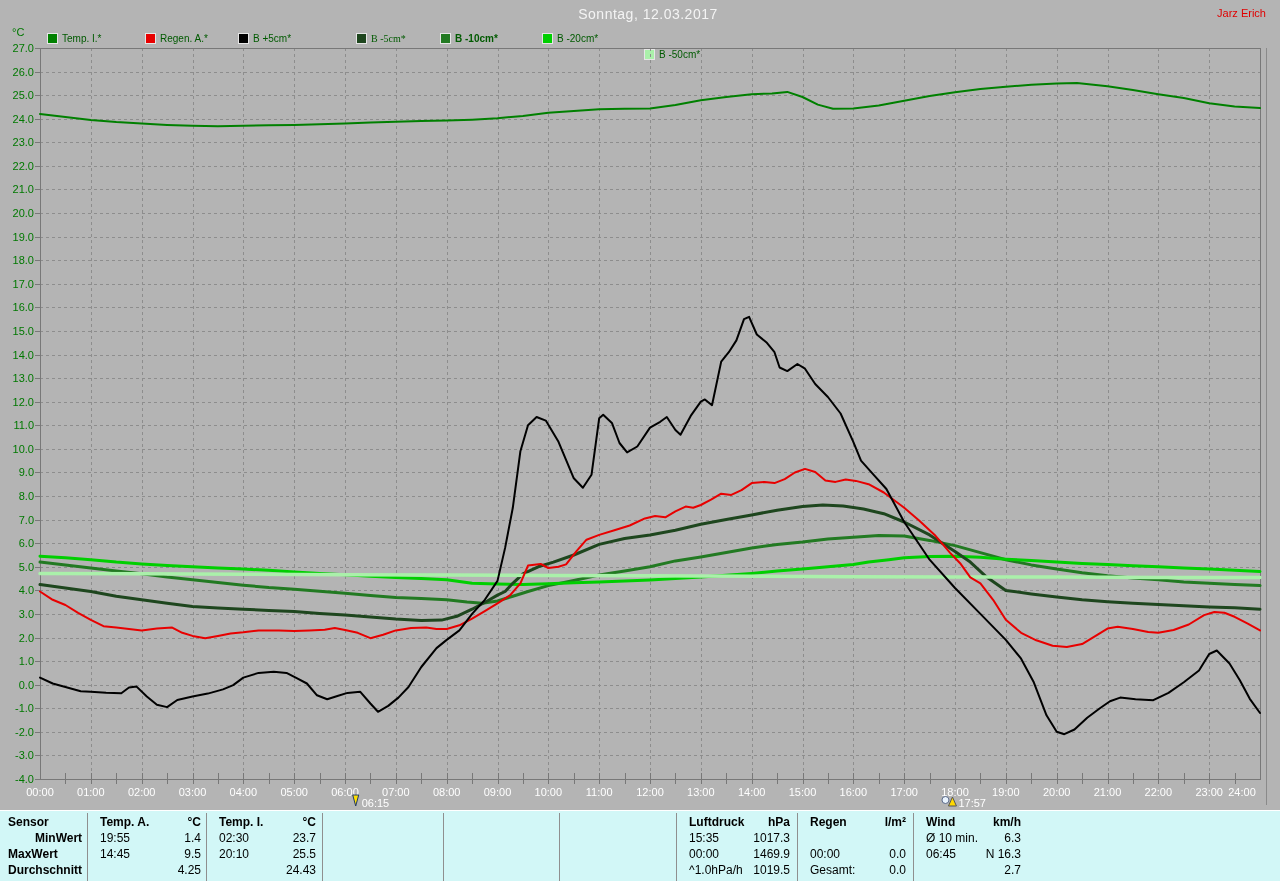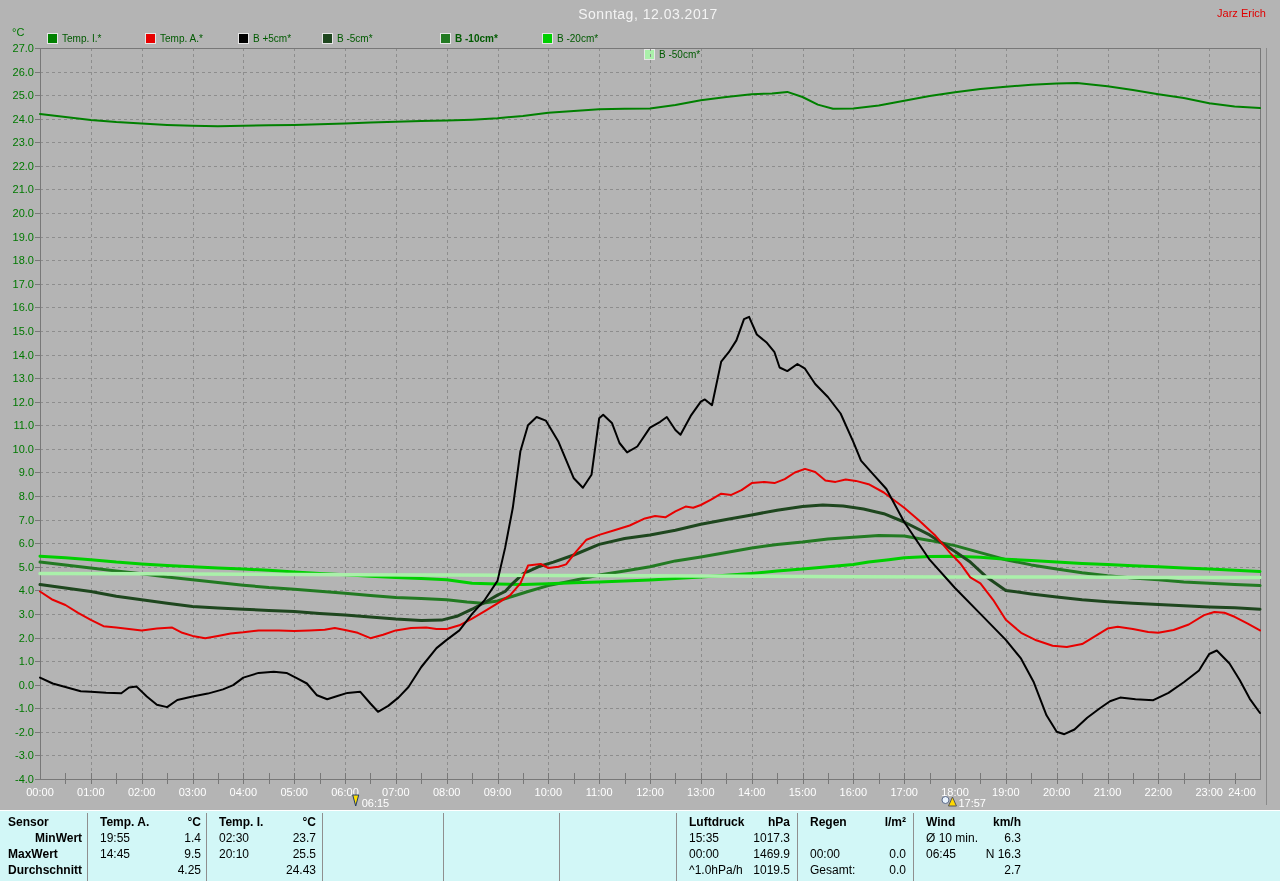--- a/index.html
+++ b/index.html
@@ -42,23 +42,23 @@
 </head>
 <body>
 
 <div class="screen">
   <div class="title">Sonntag, 12.03.2017</div>
   <div class="author">Jarz Erich</div>
   <div class="yunit">°C</div>
 
   <div class="legend" id="legend">
       <div class="legend-item" style="left: 48px;"><span class="sq" style="background: rgb(0, 128, 0);"></span><span class="lb">Temp. I.*</span></div>
-      <div class="legend-item" style="left: 146px;"><span class="sq" style="background: rgb(232, 0, 0);"></span><span class="lb">Temp. A.*</span></div>
+      <div class="legend-item" style="left: 146px;"><span class="sq" style="background: rgb(232, 0, 0);"></span><span class="lb">Regen. A.*</span></div>
       <div class="legend-item" style="left: 239px;"><span class="sq" style="background: rgb(0, 0, 0);"></span><span class="lb">B +5cm*</span></div>
-      <div class="legend-item" style="left: 323px;"><span class="sq" style="background: rgb(30, 70, 30);"></span><span class="lb">B -5cm*</span></div>
+      <div class="legend-item" style="left: 357px; font-family: Liberation Serif, serif;"><span class="sq" style="background: rgb(30, 70, 30);"></span><span class="lb">B -5cm*</span></div>
       <div class="legend-item" style="left: 441px; font-weight: bold;"><span class="sq" style="background: rgb(34, 122, 34);"></span><span class="lb">B -10cm*</span></div>
       <div class="legend-item" style="left: 543px;"><span class="sq" style="background: rgb(0, 207, 0);"></span><span class="lb">B -20cm*</span></div>
       <div class="legend-item" style="left: 645px; margin-top: 16px;"><span class="sq" style="background: rgb(170, 240, 170);"></span><span class="lb">B -50cm*</span></div>
     </div>
 
   <svg class="chart" id="chart-svg" width="1280" height="810">
       <g>
         <line x1="40" y1="755.5" x2="1260" y2="755.5" stroke="#8d8d8d" stroke-width="1" stroke-dasharray="3 3"></line>
         <line x1="40" y1="732.5" x2="1260" y2="732.5" stroke="#8d8d8d" stroke-width="1" stroke-dasharray="3 3"></line>
         <line x1="40" y1="708.5" x2="1260" y2="708.5" stroke="#8d8d8d" stroke-width="1" stroke-dasharray="3 3"></line>

